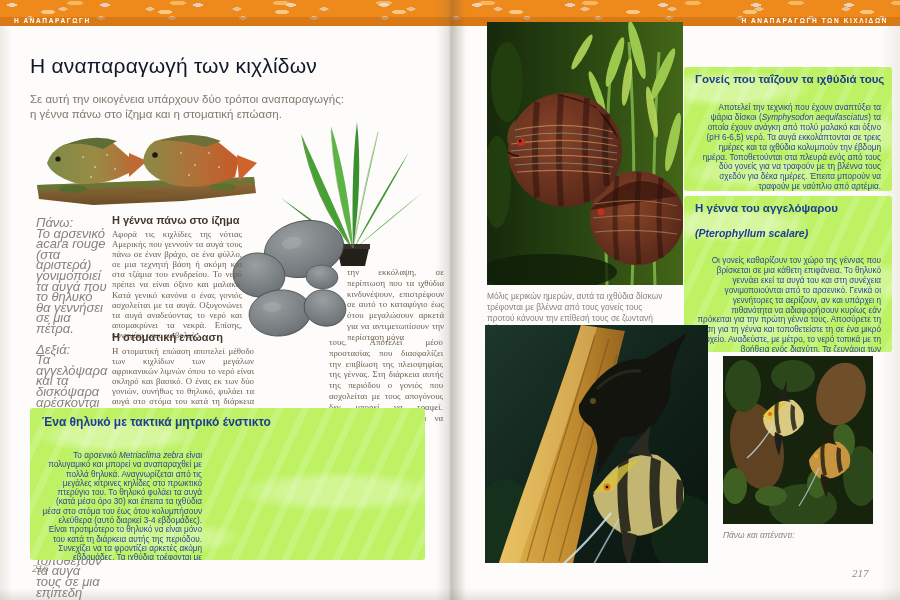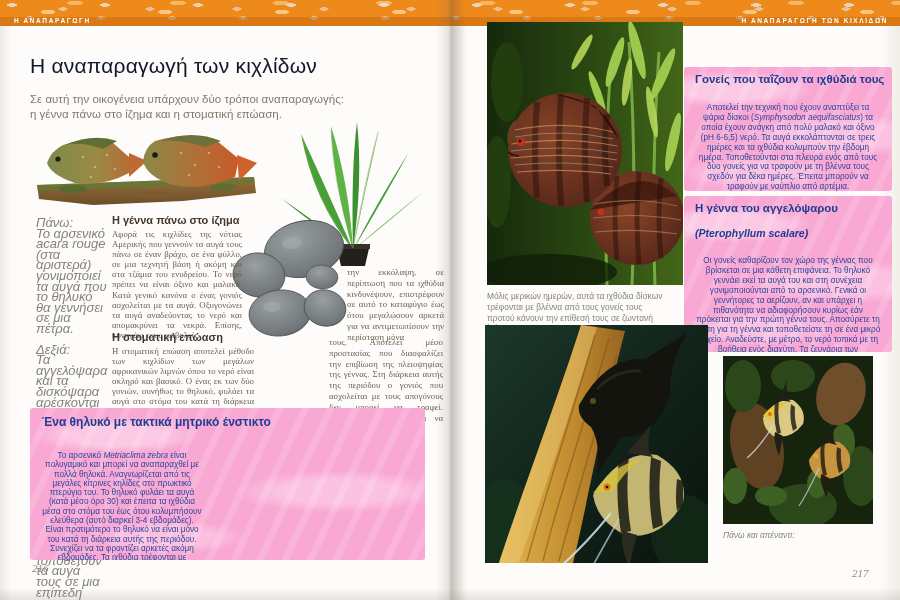--- a/index.html
+++ b/index.html
@@ -35,31 +35,31 @@
   h3.sect{margin:0 0 3px 0;font-size:11px;color:#43362c;font-weight:bold;}
   .serif-body{font-family:"Liberation Serif",serif;font-size:8.8px;line-height:10.1px;color:#6d5f4f;text-align:justify;}
   .mcap{font-style:italic;font-size:13px;line-height:10.6px;color:#84837a;margin-bottom:10px;}
   .mcap-label{font-style:italic;}
   .mcap.blocklbl .mcap-label{display:block;}
   .photo-caption{font-size:8.4px;line-height:10.8px;color:#85847b;}
   .cap-italic{font-style:italic;display:block;}
   .pagenum{font-size:11px;font-style:italic;color:#8b8a80;font-family:Liberation Serif, serif;}
 
   
-  .bluebox{background:#f9a8d4;border-radius:3px;overflow:hidden;}
+  .bluebox{background:#bef264;border-radius:3px;overflow:hidden;}
   .bluebox::before{content:"";position:absolute;inset:0;
     background:
       radial-gradient(ellipse 120px 26px at 22% 18%, rgba(255,255,255,.38) 40%, transparent 70%),
       radial-gradient(ellipse 150px 30px at 78% 55%, rgba(255,255,255,.30) 40%, transparent 70%),
       radial-gradient(ellipse 110px 24px at 35% 85%, rgba(255,255,255,.28) 40%, transparent 70%),
       repeating-linear-gradient(115deg, rgba(255,255,255,0) 0 16px, rgba(255,255,255,.14) 16px 23px);}
   .bluebox>*{position:relative;}
   .bb-title{font-size:12px;font-weight:bold;color:#1d3d92;margin:0;}
   .bb-sub{font-size:10.5px;font-weight:bold;font-style:italic;color:#1d3d92;}
-  .bb-body{font-size:8.2px;line-height:9.3px;color:#2a479c;text-align:center;}
+  .bb-body{font-size:8.2px;line-height:9.3px;color:#2a479c;text-align:right;}
   .bb-body.rt{line-height:9.9px;}
   .species{font-style:italic;}
 
   .photo{overflow:hidden;}
   .photo svg{display:block;}
 </style>
 </head>
 <body>
 
 <div class="abs pageL"></div>

